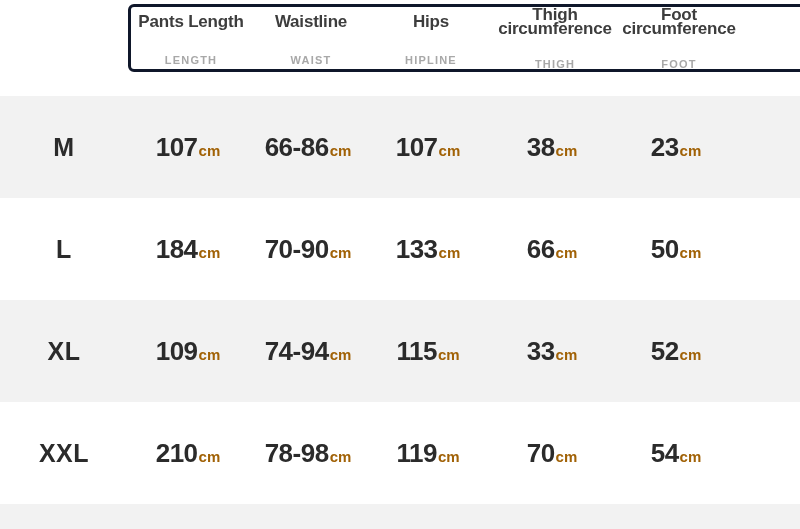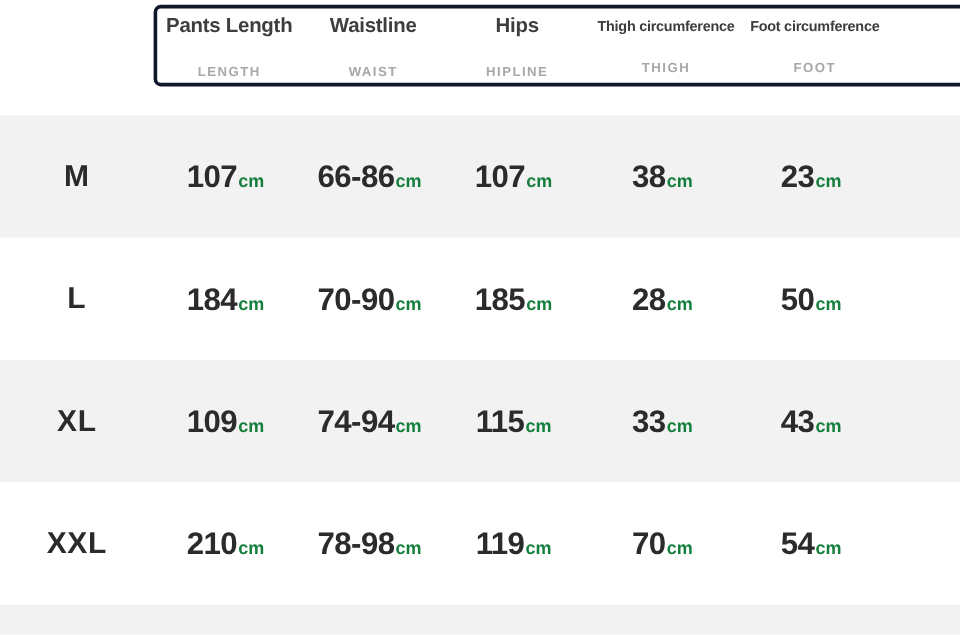--- a/index.html
+++ b/index.html
@@ -64,21 +64,21 @@
     font-size: 11px;
     margin-top: 22px;
   }
   .ch-0 { width: 120px; }
   .ch-1 { width: 120px; text-align: center; }
   .ch-2 { width: 120px; }
   .ch-3 { width: 128px; }
   .ch-4 { width: 120px; }
 
   .ch-0 .title, .ch-1 .title, .ch-2 .title { font-size: 17px; }
-  .ch-3 .title, .ch-4 .title { font-size: 12px; line-height: 14px; font-weight: bold; }
+  .ch-3 .title, .ch-4 .title { font-size: 17px; line-height: 14px; font-weight: bold; }
 
   .chev-cell {
     position: absolute;
     right: 0;
     top: 0;
     bottom: 0;
     width: 47px;
     border-left: 1px solid #e2e2e2;
     display: flex;
     align-items: center;
@@ -118,21 +118,21 @@
   }
   .cell-val {
     text-align: center;
     color: #2b2b2b;
     font-weight: bold;
     font-size: 26px;
     letter-spacing: -0.5px;
     white-space: nowrap;
   }
   .cell-val .unit {
-    color: #15803d;
+    color: #a16207;
     font-size: 15px;
     font-weight: bold;
     letter-spacing: 0;
     margin-left: 1px;
   }
   .cv-0 { width: 120px; }
   .cv-1 { width: 120px; }
   .cv-2 { width: 120px; }
   .cv-3 { width: 128px; }
   .cv-4 { width: 120px; }
@@ -196,32 +196,32 @@
       <div class="cell-val cv-1"><span>66-86</span><span class="unit">cm</span></div>
       <div class="cell-val cv-2"><span>107</span><span class="unit">cm</span></div>
       <div class="cell-val cv-3"><span>38</span><span class="unit">cm</span></div>
       <div class="cell-val cv-4"><span>23</span><span class="unit">cm</span></div>
     </div>
 
     <div class="row plain">
       <div class="cell-size">L</div>
       <div class="cell-val cv-0"><span>184</span><span class="unit">cm</span></div>
       <div class="cell-val cv-1"><span>70-90</span><span class="unit">cm</span></div>
-      <div class="cell-val cv-2"><span>185</span><span class="unit">cm</span></div>
-      <div class="cell-val cv-3"><span>28</span><span class="unit">cm</span></div>
+      <div class="cell-val cv-2"><span>133</span><span class="unit">cm</span></div>
+      <div class="cell-val cv-3"><span>66</span><span class="unit">cm</span></div>
       <div class="cell-val cv-4"><span>50</span><span class="unit">cm</span></div>
     </div>
 
     <div class="row alt">
       <div class="cell-size">XL</div>
       <div class="cell-val cv-0"><span>109</span><span class="unit">cm</span></div>
       <div class="cell-val cv-1"><span>74-94</span><span class="unit">cm</span></div>
       <div class="cell-val cv-2"><span>115</span><span class="unit">cm</span></div>
       <div class="cell-val cv-3"><span>33</span><span class="unit">cm</span></div>
-      <div class="cell-val cv-4"><span>43</span><span class="unit">cm</span></div>
+      <div class="cell-val cv-4"><span>52</span><span class="unit">cm</span></div>
     </div>
 
     <div class="row plain">
       <div class="cell-size">XXL</div>
       <div class="cell-val cv-0"><span>210</span><span class="unit">cm</span></div>
       <div class="cell-val cv-1"><span>78-98</span><span class="unit">cm</span></div>
       <div class="cell-val cv-2"><span>119</span><span class="unit">cm</span></div>
       <div class="cell-val cv-3"><span>70</span><span class="unit">cm</span></div>
       <div class="cell-val cv-4"><span>54</span><span class="unit">cm</span></div>
     </div>

